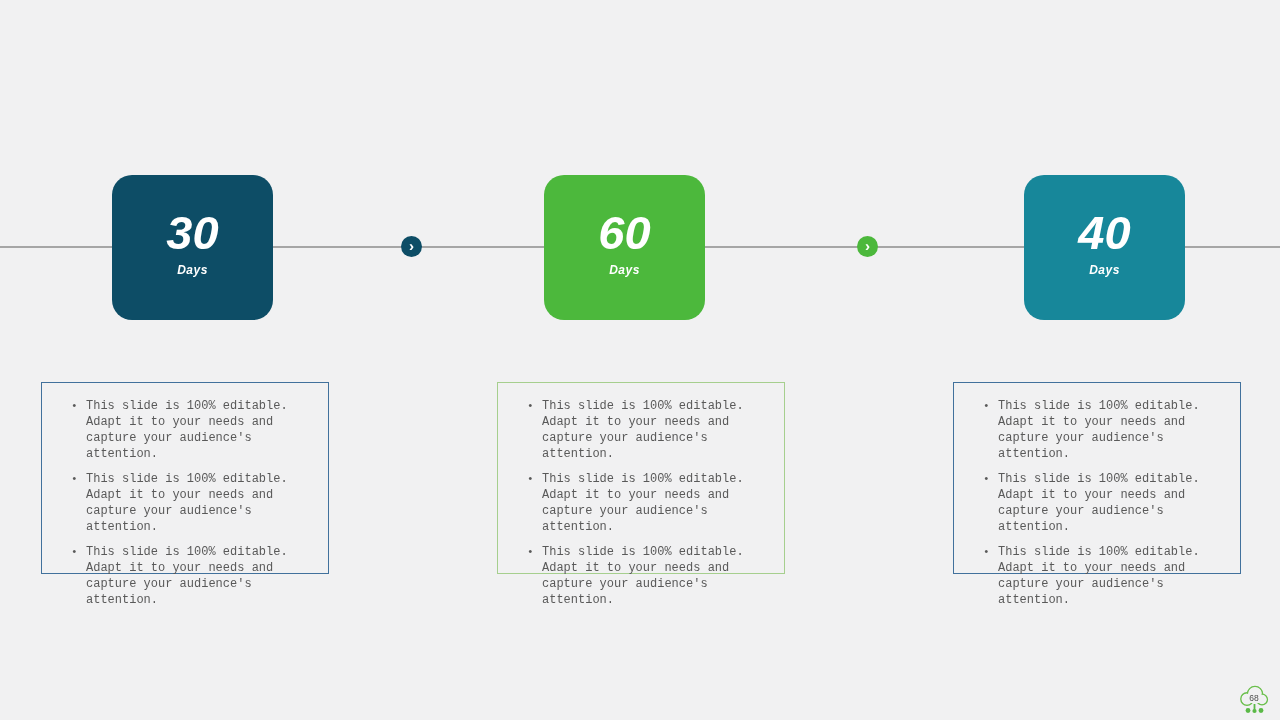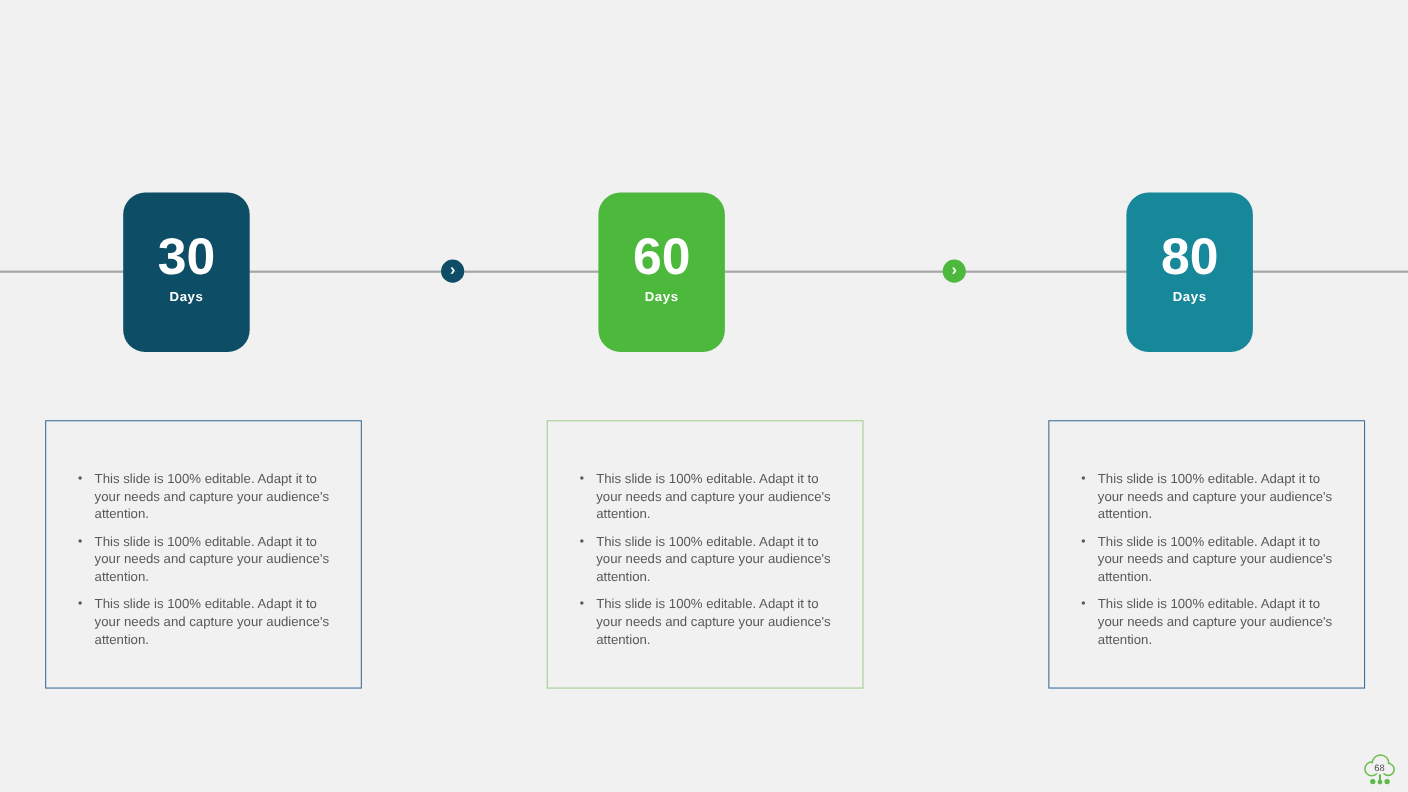--- a/index.html
+++ b/index.html
@@ -30,31 +30,32 @@
     left: 0;
     right: 0;
     top: 246px;
     height: 2px;
     background: #a6a6a6;
   }
 
   .milestone-card {
     position: absolute;
     top: 175px;
-    width: 115px;
+    width: 161px;
     height: 145px;
     border-radius: 20px;
     color: #ffffff;
     display: flex;
     flex-direction: column;
     align-items: center;
     justify-content: center;
     padding-bottom: 10px;
     box-sizing: border-box;
     text-align: center;
+    font-style: italic;
   }
   .milestone-card.pos-1 { left: 112px; }
   .milestone-card.pos-2 { left: 544px; }
   .milestone-card.pos-3 { left: 1024px; }
 
   .milestone-number {
     font-size: 47px;
     font-weight: 700;
     line-height: 1;
   }
@@ -82,24 +83,25 @@
     font-size: 15px;
     font-weight: 700;
     line-height: 1;
     margin-top: -2px;
   }
 
   .text-box {
     position: absolute;
     top: 382px;
     width: 288px;
-    height: 244px;
+    height: 192px;
     box-sizing: border-box;
     border: 1.5px solid #41719c;
-    padding: 44px 26px 0 27px;
+    padding: 15px 26px 0 27px;
+    font-family: Liberation Mono, monospace;
   }
   .text-box.pos-1 { left: 41px; }
   .text-box.pos-2 { left: 497px; }
   .text-box.pos-3 { left: 953px; }
 
   .bullet-list {
     margin: 0;
     padding: 0;
     list-style: none;
   }
@@ -148,21 +150,21 @@
   <div class="milestone-card pos-2" style="background: rgb(76, 184, 60);">
     <div class="milestone-number">60</div>
     <div class="milestone-label">Days</div>
   </div>
 
   <div class="connector-circle pos-2" style="background: rgb(76, 184, 60);">
     <span class="chev">›</span>
   </div>
 
   <div class="milestone-card pos-3" style="background: rgb(23, 135, 154);">
-    <div class="milestone-number">80</div>
+    <div class="milestone-number">40</div>
     <div class="milestone-label">Days</div>
   </div>
 
   <div class="text-box pos-1" style="border-color: rgb(65, 113, 156);">
     <ul class="bullet-list">
         <li>This slide is 100% editable. Adapt it to your needs and capture your audience's attention.</li>
         <li>This slide is 100% editable. Adapt it to your needs and capture your audience's attention.</li>
         <li>This slide is 100% editable. Adapt it to your needs and capture your audience's attention.</li>
       </ul>
   </div>

